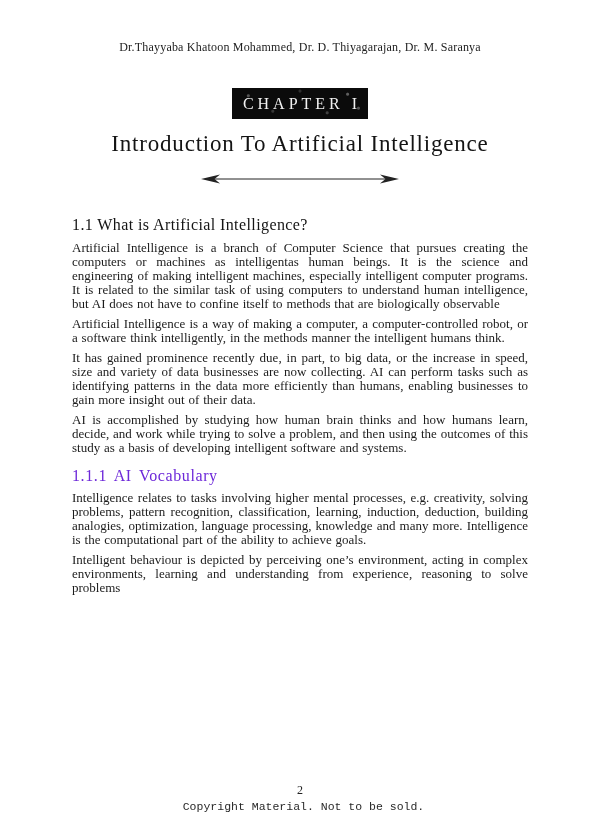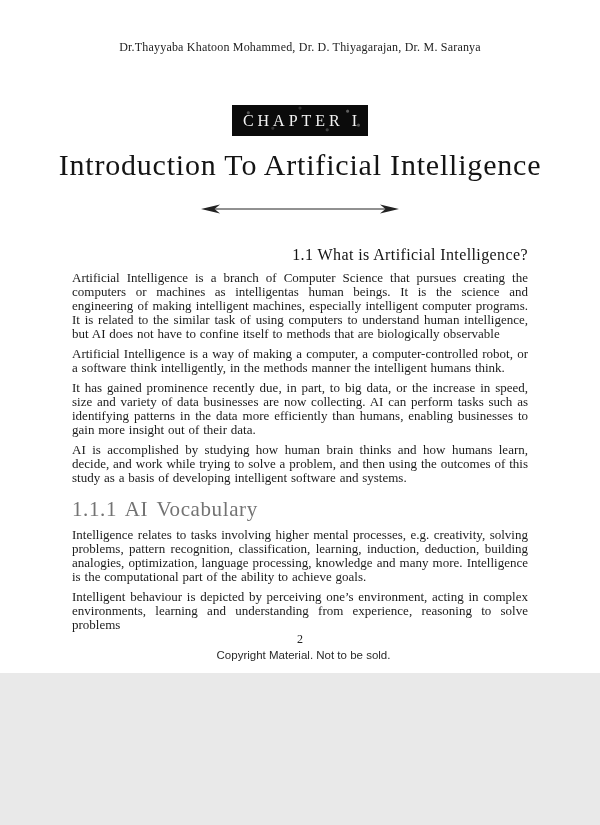--- a/index.html
+++ b/index.html
@@ -1,82 +1,81 @@
 <!DOCTYPE html>
 <html><head>
 <meta charset="utf-8">
 <style>
   html, body { margin: 0; padding: 0; background: #e9e9e9; }
   .page {
     position: relative;
     width: 600px;
-    height: 673px;
+    height: 825px;
     margin: 0 auto;
     background: #ffffff;
     overflow: hidden;
     font-family: "Liberation Serif", serif;
     color: #1b1b1b;
   }
   .running-header {
     padding-top: 40px;
     text-align: center;
     font-size: 12px;
     letter-spacing: 0.2px;
     color: #222;
   }
   .chapter-badge {
     width: 136px;
     height: 31px;
-    margin: 50px auto 0 auto;
+    margin: 33px auto 0 auto;
     background-color: #0b0b0b;
     background-image:
       radial-gradient(circle at 12% 25%, rgba(255,255,255,0.30) 0 1px, transparent 2px),
       radial-gradient(circle at 85% 20%, rgba(255,255,255,0.35) 0 1px, transparent 2px),
       radial-gradient(circle at 70% 80%, rgba(255,255,255,0.22) 0 1px, transparent 2px),
       radial-gradient(circle at 30% 75%, rgba(255,255,255,0.18) 0 1px, transparent 2px),
       radial-gradient(circle at 93% 65%, rgba(255,255,255,0.30) 0 1px, transparent 2px),
       radial-gradient(circle at 50% 10%, rgba(255,255,255,0.15) 0 1px, transparent 2px);
     color: #f2f2f2;
     text-align: center;
     line-height: 31px;
     font-size: 16px;
     letter-spacing: 4px;
     text-indent: 4px;
   }
   .chapter-title {
     margin-top: 12px;
     text-align: center;
-    font-size: 30px;
+    font-size: 23px;
     font-weight: 400;
     letter-spacing: 0.8px;
     color: #141414;
   }
   .divider-wrap {
     text-align: center;
     margin-top: 14px;
     line-height: 0;
   }
   .content {
     padding: 0 72px;
   }
   .h2 {
     margin: 30px 0 7px 0;
     font-size: 16px;
     font-weight: 400;
     letter-spacing: 0.4px;
     color: #141414;
-    text-align: right;
   }
   .h3 {
     margin: 12px 0 6px 0;
-    font-size: 21px;
+    font-size: 16px;
     font-weight: 400;
     letter-spacing: 0.6px;
     word-spacing: 3px;
-    color: #737373;
+    color: #6d28d9;
   }
   .para {
     margin: 0 0 6px 0;
     font-size: 13px;
     line-height: 14px;
     text-align: justify;
     word-spacing: 0.6px;
   }
   .footer {
     position: absolute;
@@ -84,21 +83,21 @@
     bottom: 12px;
     width: 100%;
     text-align: center;
   }
   .page-number {
     font-size: 12px;
     color: #222;
     margin-bottom: 2px;
   }
   .copyright {
-    font-family: Liberation Sans, sans-serif;
+    font-family: Liberation Mono, monospace;
     font-size: 11.5px;
     color: #2a2a2a;
     padding-left: 7px;
   }
 </style>
 </head>
 <body>
 
 <div class="page">
 

